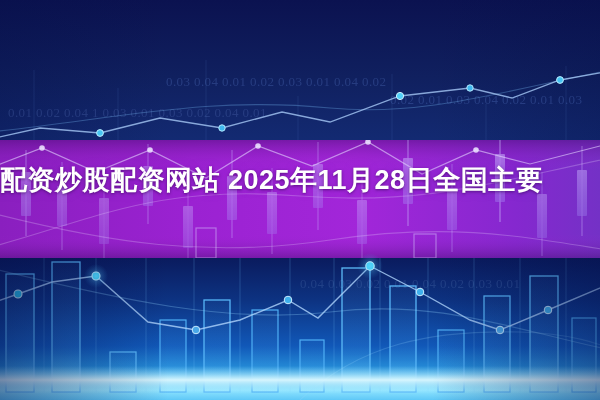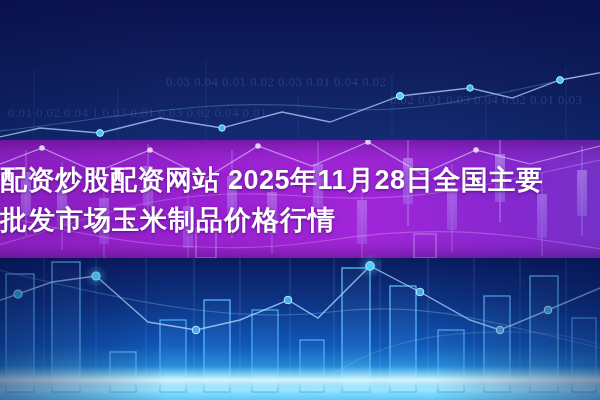--- a/index.html
+++ b/index.html
@@ -302,19 +302,19 @@
 
     <g>
       <ellipse cx="370" cy="266" rx="13" ry="13" fill="url(#gHalo)" opacity="0.55"></ellipse>
       <ellipse cx="96" cy="276" rx="12" ry="12" fill="url(#gHalo)" opacity="0.50"></ellipse>
     </g>
   </svg>
 
   <span class="ghost-text g1" style="left:8px;  top:105px;">0.01 0.02 0.04 1 0.03 0.01 0.03 0.02 0.04 0.01</span>
   <span class="ghost-text g2" style="left:166px; top:74px;">0.03 0.04 0.01 0.02 0.03 0.01 0.04 0.02</span>
   <span class="ghost-text g2" style="left:352px; top:92px;margin-left:38px;">0.02 0.01 0.03 0.04 0.02 0.01 0.03</span>
+  <span class="ghost-text g4" style="left:300px; top:276px;">0.04 0.03 0.02 0.01 0.04 0.02 0.03 0.01</span>
 
   <div id="title-block">
     <div class="title-line l1">配资炒股配资网站 2025年11月28日全国主要</div>
-    <div class="title-line l2">批发市场玉米制品价格行情</div>
   </div>
 
 </div>
 
 </body></html>

